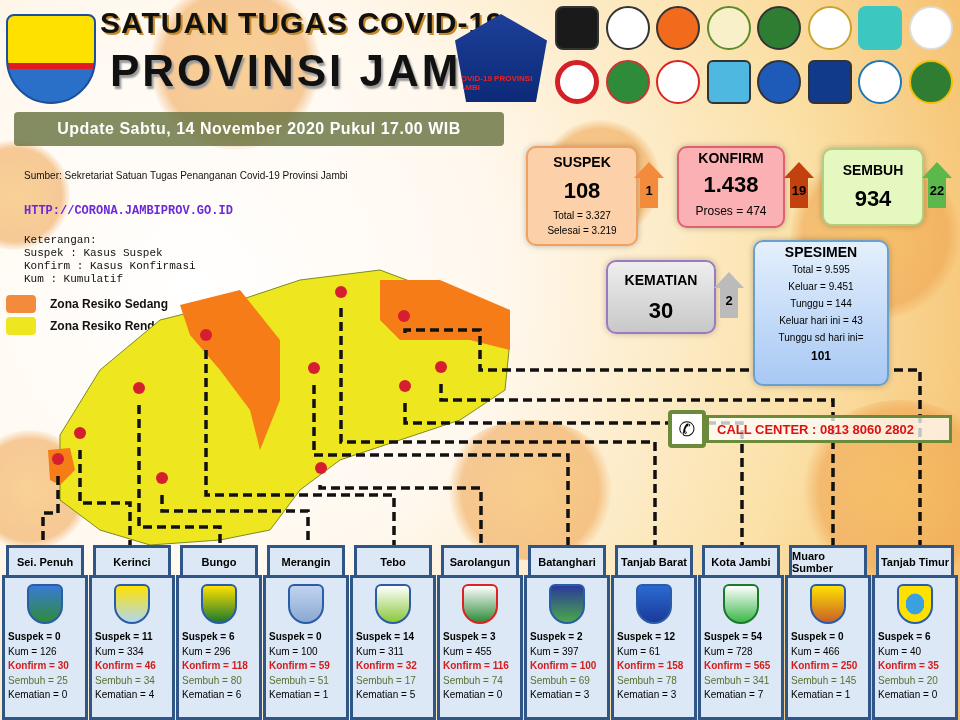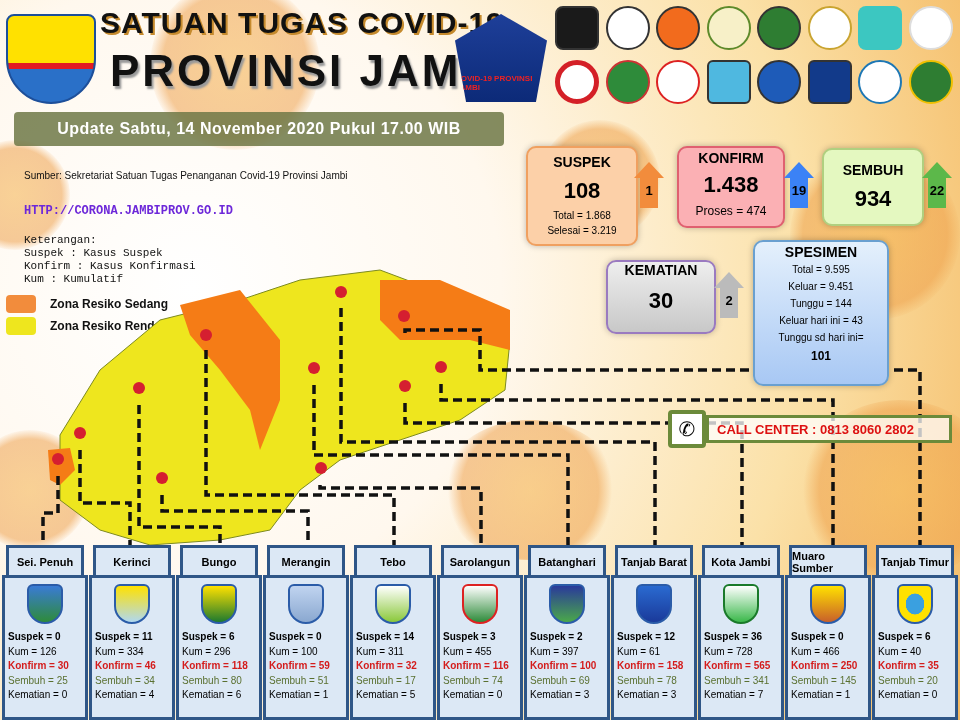--- a/index.html
+++ b/index.html
@@ -129,46 +129,46 @@
       <circle cx="341" cy="292" r="6"></circle>
       <circle cx="405" cy="386" r="6"></circle>
     <circle cx="441" cy="367" r="6"></circle>
       <circle cx="404" cy="316" r="6"></circle>
   </g>
 </svg>
 
 <div class="card" style="left:526px;top:146px;width:112px;height:100px;background:#fcd0a8;border:2px solid #f0a060">
   <div class="h" style="margin-top:6px">SUSPEK</div>
   <div class="big" style="margin-top:8px">108</div>
-  <div class="s" style="margin-top:6px">Total = 1.868</div>
+  <div class="s" style="margin-top:6px">Total = 3.327</div>
   <div class="s" style="margin-top:4px">Selesai = 3.219</div>
 </div>
 <div class="arrow" style="left:634px;top:162px;background:#f28c3c">
     <span>1</span>
   </div>
 
 <div class="card" style="left:677px;top:146px;width:108px;height:82px;background:#fbb0b4;border:2px solid #e06070">
   <div class="h" style="margin-top:2px">KONFIRM</div>
   <div class="big" style="margin-top:6px">1.438</div>
   <div class="s" style="margin-top:6px;font-size:12px">Proses = 474</div>
 </div>
-<div class="arrow" style="left:784px;top:162px;background:#3b82f6">
+<div class="arrow" style="left:784px;top:162px;background:#c2410c">
     <span>19</span>
   </div>
 
 <div class="card" style="left:822px;top:148px;width:102px;height:78px;background:#e4f8c0;border:2px solid #b0d080">
   <div class="h" style="margin-top:12px">SEMBUH</div>
   <div class="big" style="margin-top:8px">934</div>
 </div>
 <div class="arrow" style="left:922px;top:162px;background:#5cb84a">
     <span>22</span>
   </div>
 
 <div class="card" style="left:606px;top:260px;width:110px;height:74px;background:linear-gradient(#eee,#c8c8c8);border:2px solid #9a7ac0">
-  <div class="h" style="">KEMATIAN</div>
+  <div class="h" style="margin-top:10px">KEMATIAN</div>
   <div class="big" style="margin-top:10px">30</div>
 </div>
 <div class="arrow" style="left:714px;top:272px;background:#bbb;outline:none">
     <span>2</span>
   </div>
 
 <div class="card" style="left:753px;top:240px;width:136px;height:146px;background:linear-gradient(#e4f0fc,#a8c8f4);border:2px solid #6aa0d0">
   <div class="h" style="margin-top:2px">SPESIMEN</div>
   <div class="s" style="margin-top:4px">Total = 9.595</div>
   <div class="s" style="margin-top:6px">Keluar = 9.451</div>
@@ -269,21 +269,21 @@
         <div>Kum = 61</div>
         <div class="red">Konfirm = 158</div>
         <div class="grn">Sembuh = 78</div>
         <div>Kematian = 3</div>
       </div>
   </div>
   <div class="dist" style="left:698px">
     <div class="name">Kota Jambi</div>
     <div class="body">
         <div class="emb" style="background:linear-gradient(#fff,#3ab84a);border-color:#1a7a2a"></div>
-      <div class="b">Suspek = 36</div>
+      <div class="b">Suspek = 54</div>
         <div>Kum = 728</div>
         <div class="red">Konfirm = 565</div>
         <div class="grn">Sembuh = 341</div>
         <div>Kematian = 7</div>
       </div>
   </div>
   <div class="dist" style="left:785px">
     <div class="name">Muaro Sumber</div>
     <div class="body">
         <div class="emb" style="background:linear-gradient(#ffe100,#c8602a)"></div>

